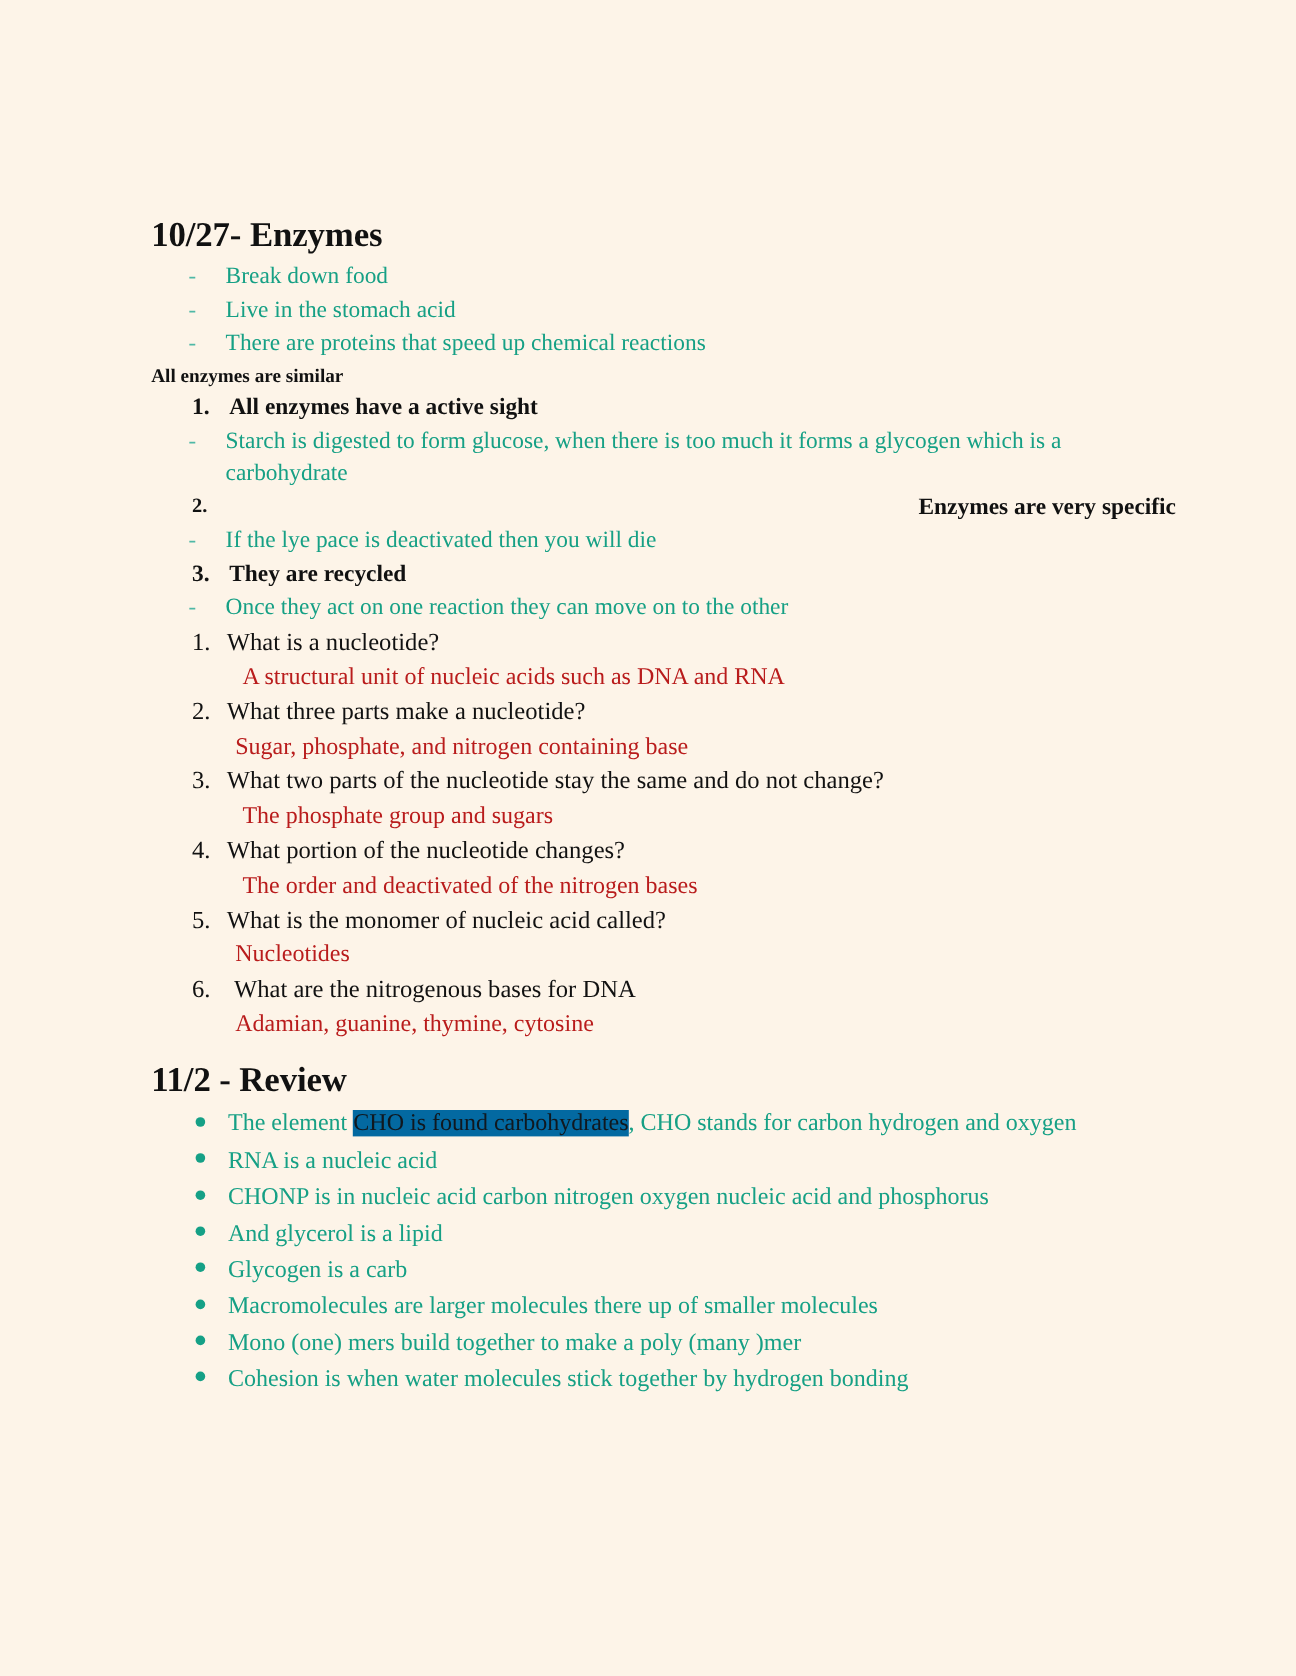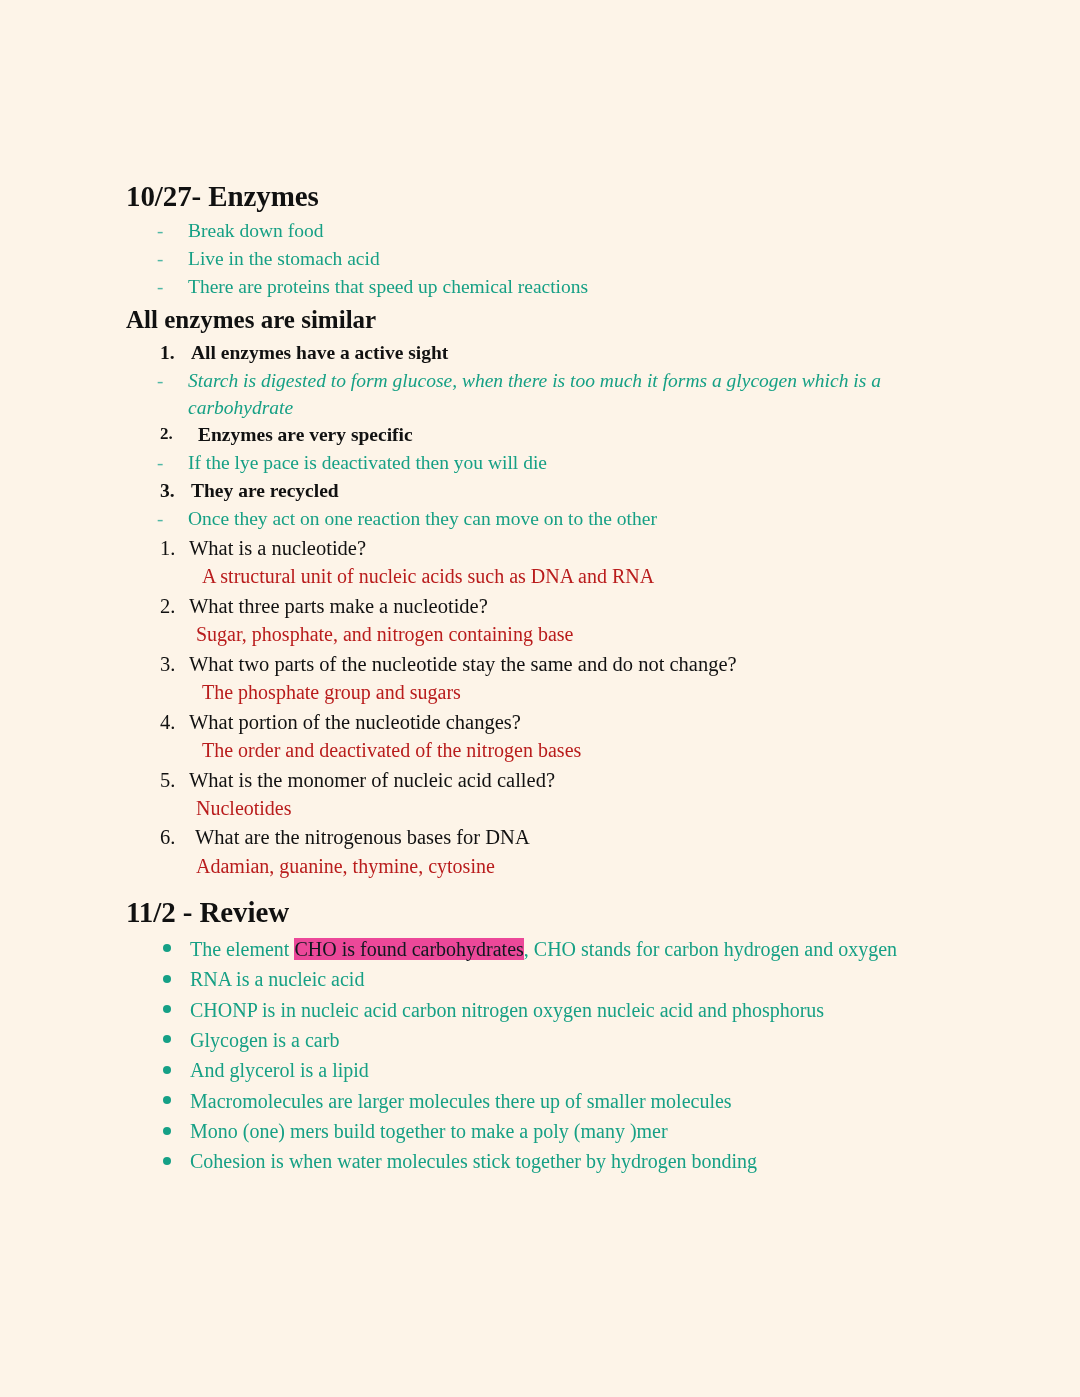--- a/index.html
+++ b/index.html
@@ -31,21 +31,21 @@
     color: #111111;
     line-height: 1.12;
     margin: 0 0 4px 0;
     letter-spacing: -0.1px;
   }
   .heading-enzymes { margin-bottom: 6px; }
   .heading-1028 { margin-top: 16px; margin-bottom: 6px; }
   .heading-review { margin-top: 16px; margin-bottom: 6px; }
 
   .plain-bold-line {
-    font-size: 25px;
+    font-size: 16px;
     font-weight: bold;
     color: #111111;
     line-height: 1.38;
     margin: 2px 0 2px 0;
   }
 
   
   .row {
     display: flex;
     align-items: flex-start;
@@ -84,20 +84,21 @@
   }
   .num-row .marker {
     width: 31px;
     font-weight: bold;
   }
   .num-row.small-marker .marker {
     font-size: 17px;
   }
   .num-row.extra-gap .row-text {
     padding-left: 7px;
+    text-align: right;
   }
 
   
   .q-row {
     font-size: 20.5px;
     color: #111111;
     margin: 1px 0;
     padding-left: 34px;
   }
   .q-row .marker {
@@ -134,27 +135,26 @@
     width: 8px;
     height: 8px;
     border-radius: 50%;
     background: #15a086;
     vertical-align: middle;
     position: relative;
     top: -3px;
   }
 
   .hl {
-    background: #ec4899;
+    background: #0369a1;
     color: #10181f;
   }
 
   .wrap-indent {
     text-indent: 0;
-    font-style: italic;
   }
 </style>
 </head>
 <body>
 
 <div class="page">
 
   <h1 class="section-heading heading-enzymes">10/27- Enzymes</h1>
 
   <div class="row dash-row">
@@ -246,28 +246,28 @@
   <div class="row bullet-row">
     <span class="marker"><span class="bullet-dot"></span></span>
     <span class="row-text">RNA is a nucleic acid</span>
   </div>
   <div class="row bullet-row">
     <span class="marker"><span class="bullet-dot"></span></span>
     <span class="row-text">CHONP is in nucleic acid carbon nitrogen oxygen nucleic acid and phosphorus</span>
   </div>
   <div class="row bullet-row">
     <span class="marker"><span class="bullet-dot"></span></span>
+    <span class="row-text">And glycerol is a lipid</span>
+  </div>
+  <div class="row bullet-row">
+    <span class="marker"><span class="bullet-dot"></span></span>
     <span class="row-text">Glycogen is a carb</span>
   </div>
   <div class="row bullet-row">
     <span class="marker"><span class="bullet-dot"></span></span>
-    <span class="row-text">And glycerol is a lipid</span>
-  </div>
-  <div class="row bullet-row">
-    <span class="marker"><span class="bullet-dot"></span></span>
     <span class="row-text">Macromolecules are larger molecules there up of smaller molecules</span>
   </div>
   <div class="row bullet-row">
     <span class="marker"><span class="bullet-dot"></span></span>
     <span class="row-text">Mono (one) mers build together to make a poly (many )mer</span>
   </div>
   <div class="row bullet-row">
     <span class="marker"><span class="bullet-dot"></span></span>
     <span class="row-text">Cohesion is when water molecules stick together by hydrogen bonding</span>
   </div>

